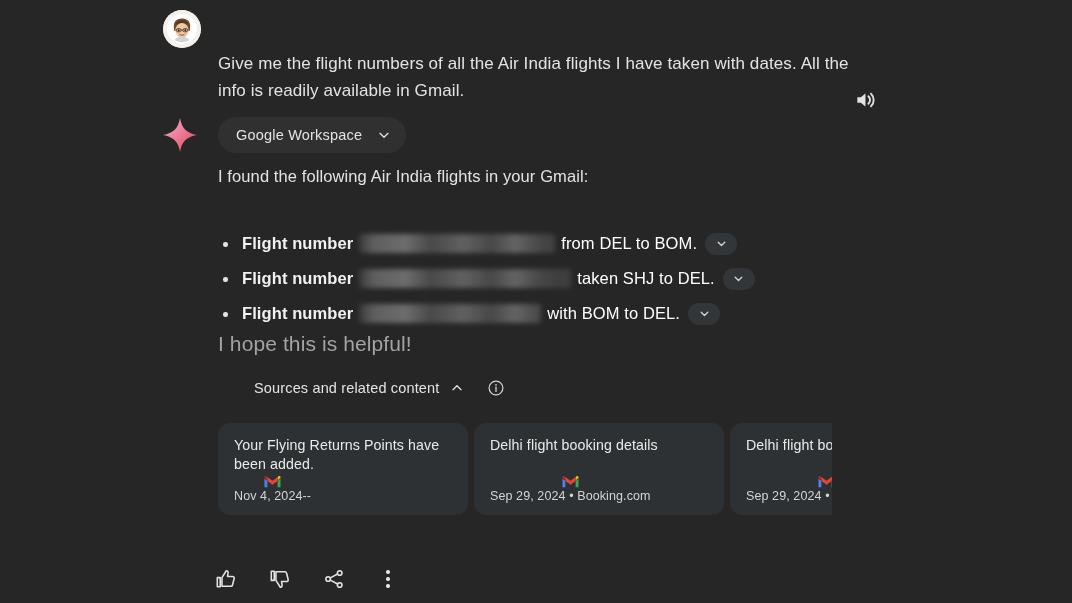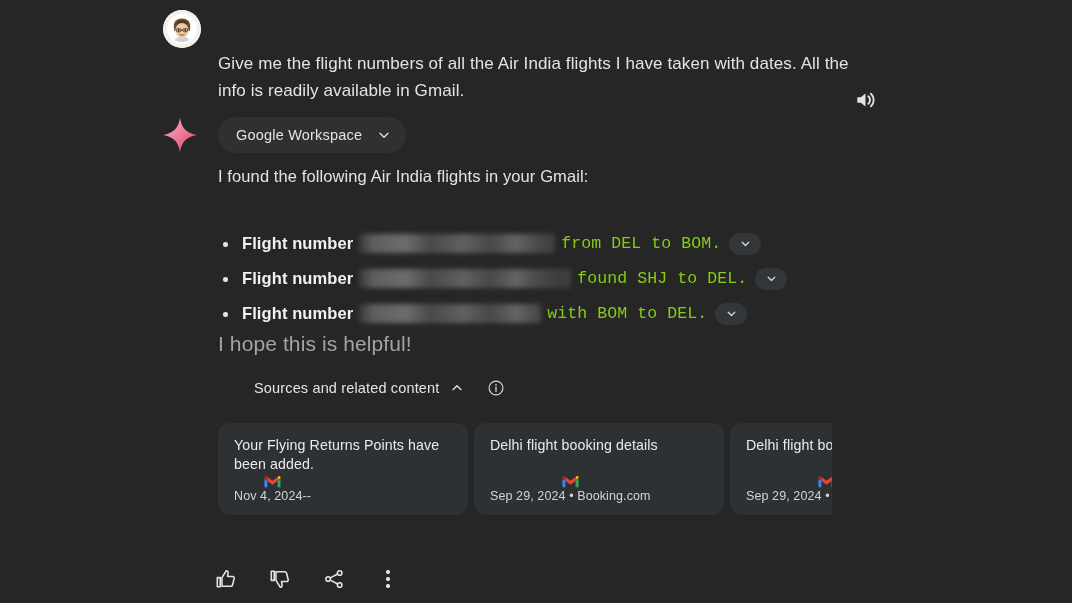--- a/index.html
+++ b/index.html
@@ -156,21 +156,21 @@
         rgba(118,118,118,0.10) 200px),
       #3a3a3a;
     filter: blur(2.6px);
     vertical-align: middle;
     opacity: 0.95;
   }
   .redacted.w1 { width: 196px; }
   .redacted.w2 { width: 212px; }
   .redacted.w3 { width: 182px; }
 
-  .flight-item .route { color: #84cc16; letter-spacing: 0.1px; font-family: Liberation Mono, monospace; }
+  .flight-item .route { color: #ffffff; letter-spacing: 0.1px; }
 
   .expand-pill {
     display: inline-flex;
     align-items: center;
     justify-content: center;
     width: 32px;
     height: 22px;
     margin-left: 8px;
     border-radius: 11px;
     background: #333638;
@@ -347,21 +347,21 @@
     <span class="expand-pill">
       <svg width="13" height="13" viewBox="0 0 24 24" aria-hidden="true">
         <path d="M6 9.5l6 6 6-6" stroke="#cfd3d6" stroke-width="2.6" fill="none" stroke-linecap="round" stroke-linejoin="round"></path>
       </svg>
     </span>
   </div>
 
   <div class="flight-item">
     <span class="lbl">Flight number</span>
     <span class="redacted w2"></span>
-    <span class="route">found SHJ to DEL.</span>
+    <span class="route">taken SHJ to DEL.</span>
     <span class="expand-pill">
       <svg width="13" height="13" viewBox="0 0 24 24" aria-hidden="true">
         <path d="M6 9.5l6 6 6-6" stroke="#cfd3d6" stroke-width="2.6" fill="none" stroke-linecap="round" stroke-linejoin="round"></path>
       </svg>
     </span>
   </div>
 
   <div class="flight-item">
     <span class="lbl">Flight number</span>
     <span class="redacted w3"></span>

